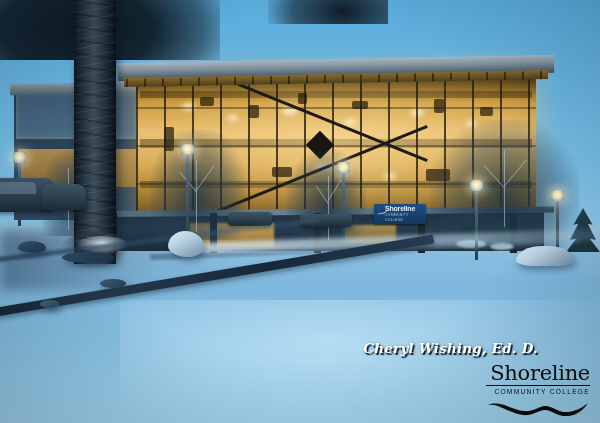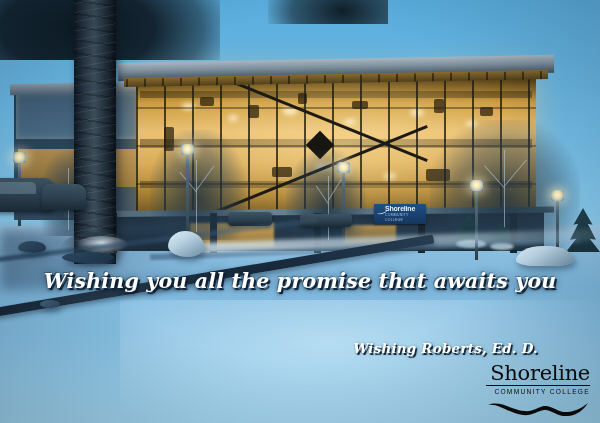--- a/index.html
+++ b/index.html
@@ -471,24 +471,23 @@
   <div class="rock rock-b"></div>
   <div class="rock rock-c"></div>
   <div class="rock rock-d"></div>
   <div class="rock rock-e"></div>
   <div class="rock rock-f"></div>
 
   <div class="vignette"></div>
   <div class="grain"></div>
 
   <div class="quote">
-    <span class="quote-line l1">Wishing you all the promise that awaits you</span>
   </div>
 
-  <div class="signature">Wishing Roberts, Ed. D.</div>
+  <div class="signature">Cheryl Wishing, Ed. D.</div>
 
   <div class="logo">
     <div class="logo-word">Shoreline</div>
     <div class="logo-sub">COMMUNITY COLLEGE</div>
     <svg class="logo-swoosh" width="104" height="18" viewBox="0 0 104 18">
       <path d="M2 5 C 14 0, 26 10, 38 11 C 47 12, 52 7, 58 6 C 66 5, 72 13, 82 12 C 92 11, 98 6, 102 3
                C 98 9, 92 15, 82 16 C 71 17, 65 9, 58 10 C 51 11, 46 16, 37 15 C 24 14, 13 3, 2 5 Z" fill="#0a0a0a"></path>
     </svg>
   </div>
 

